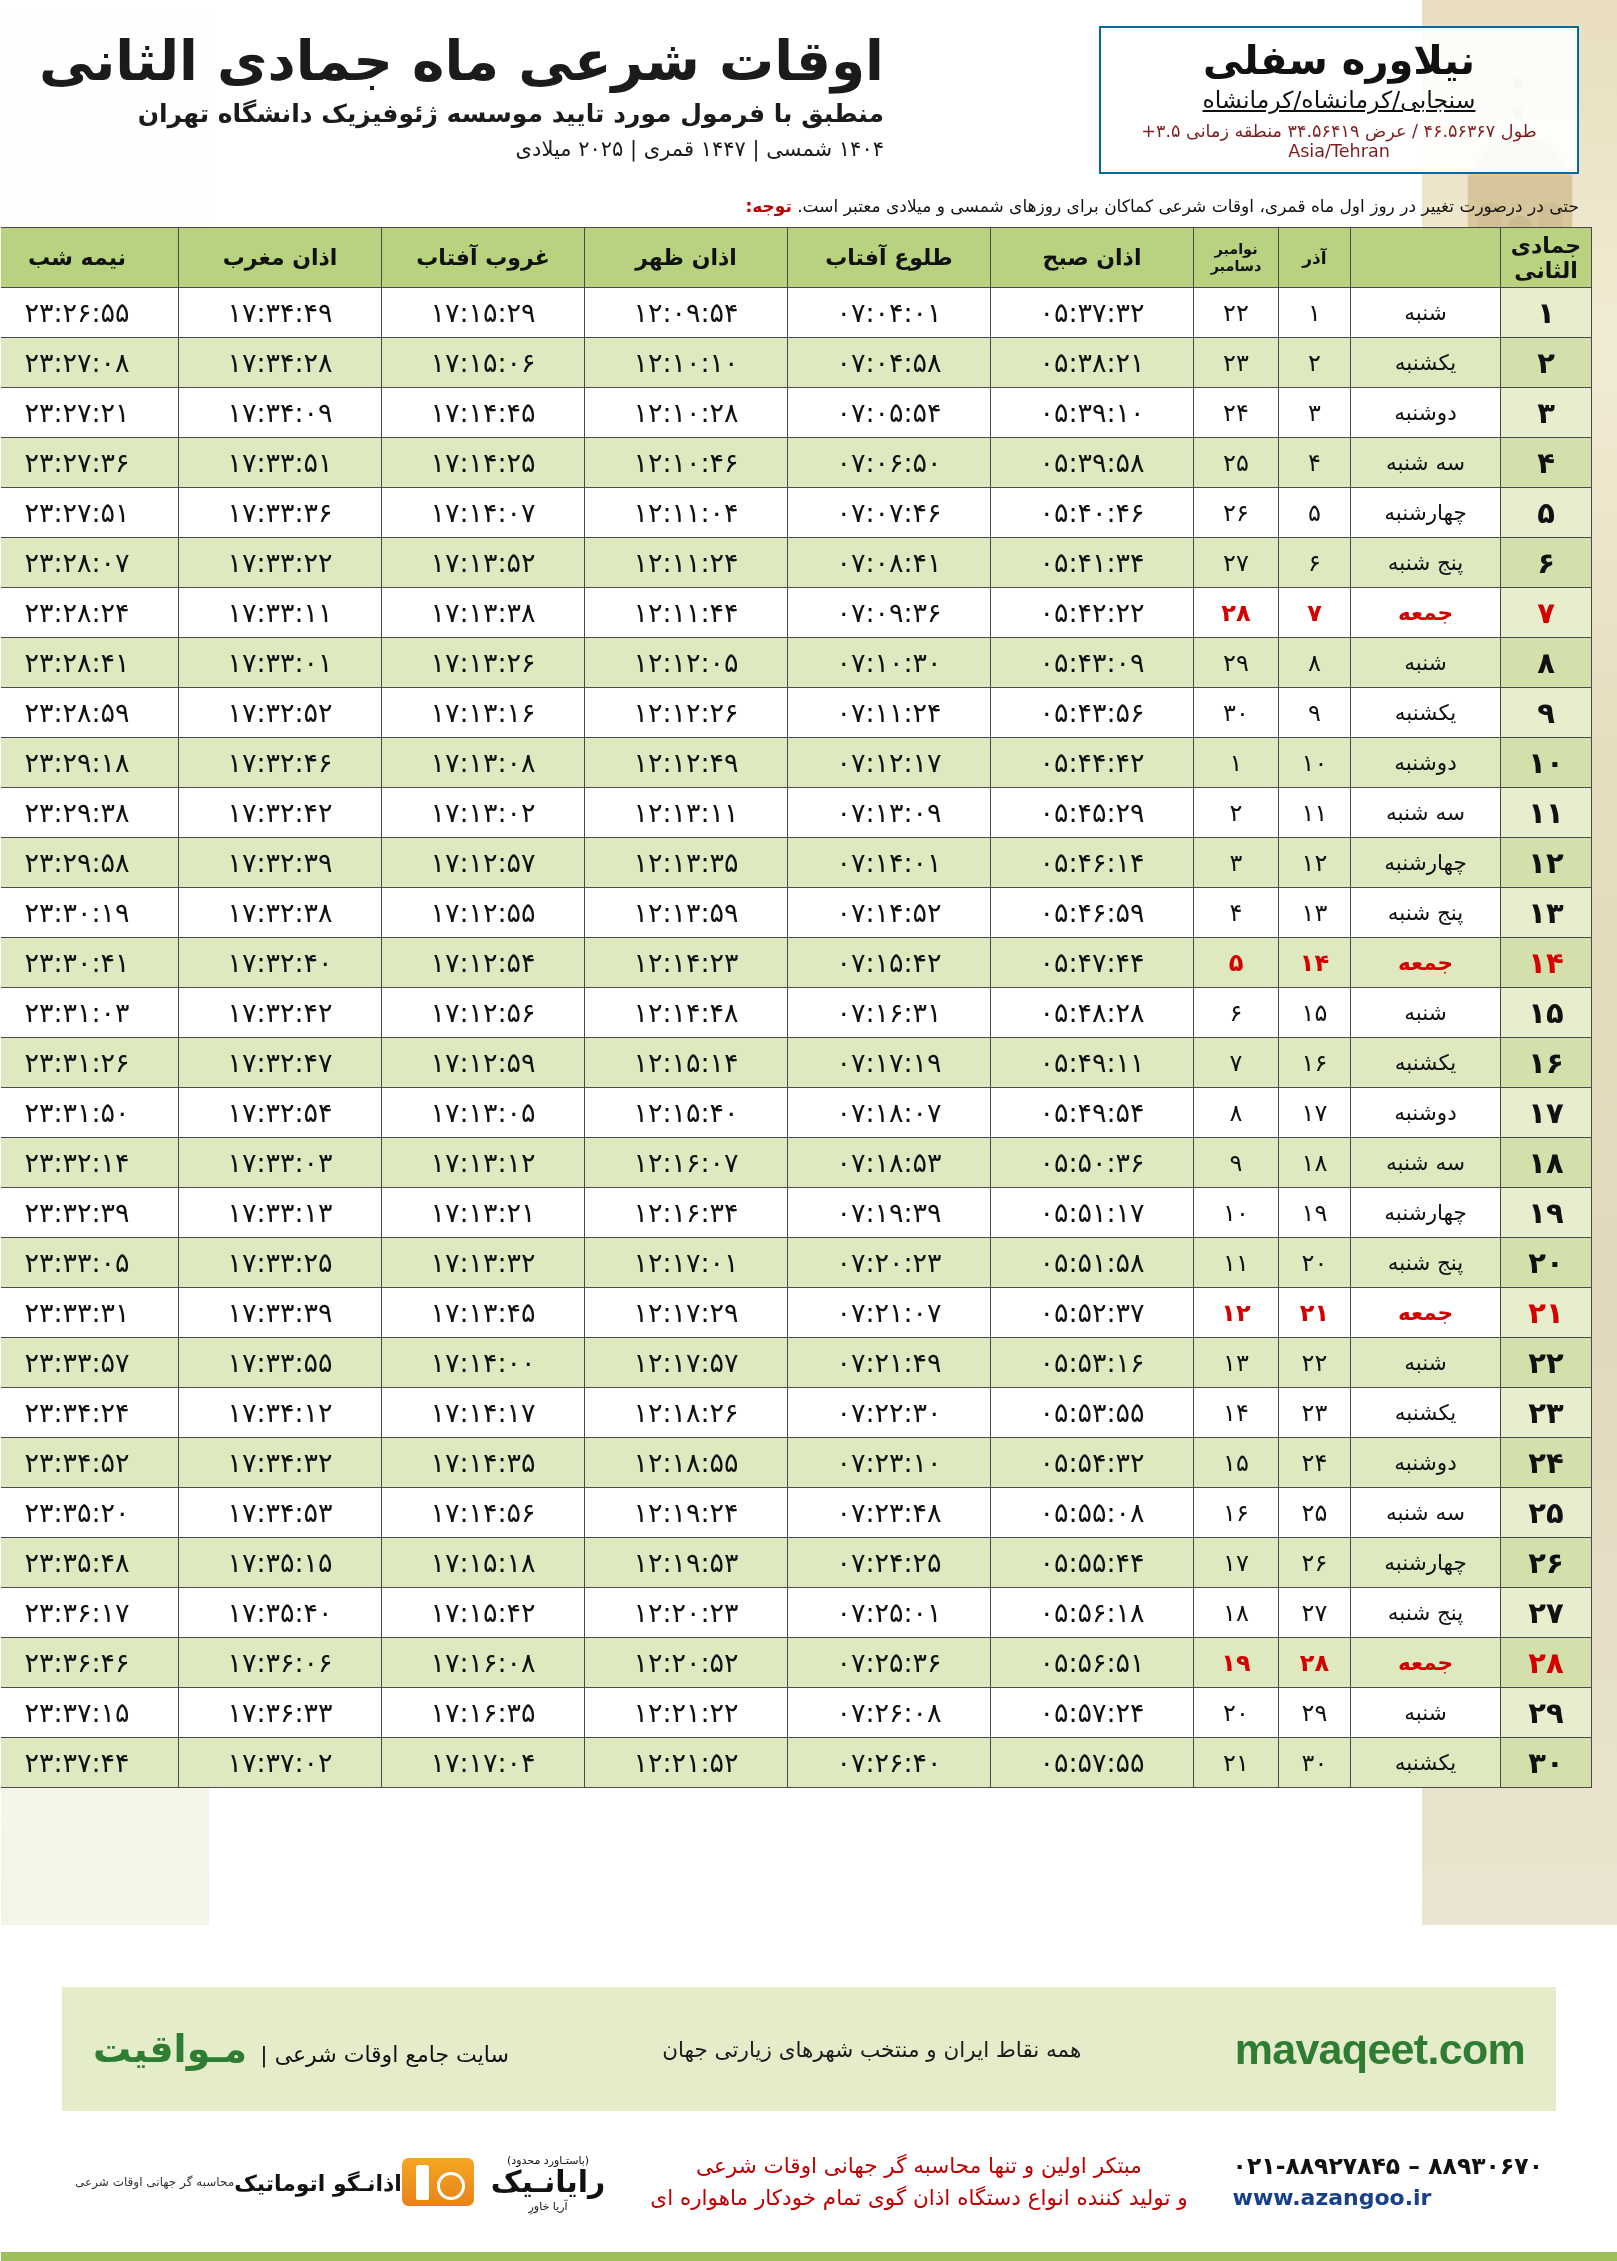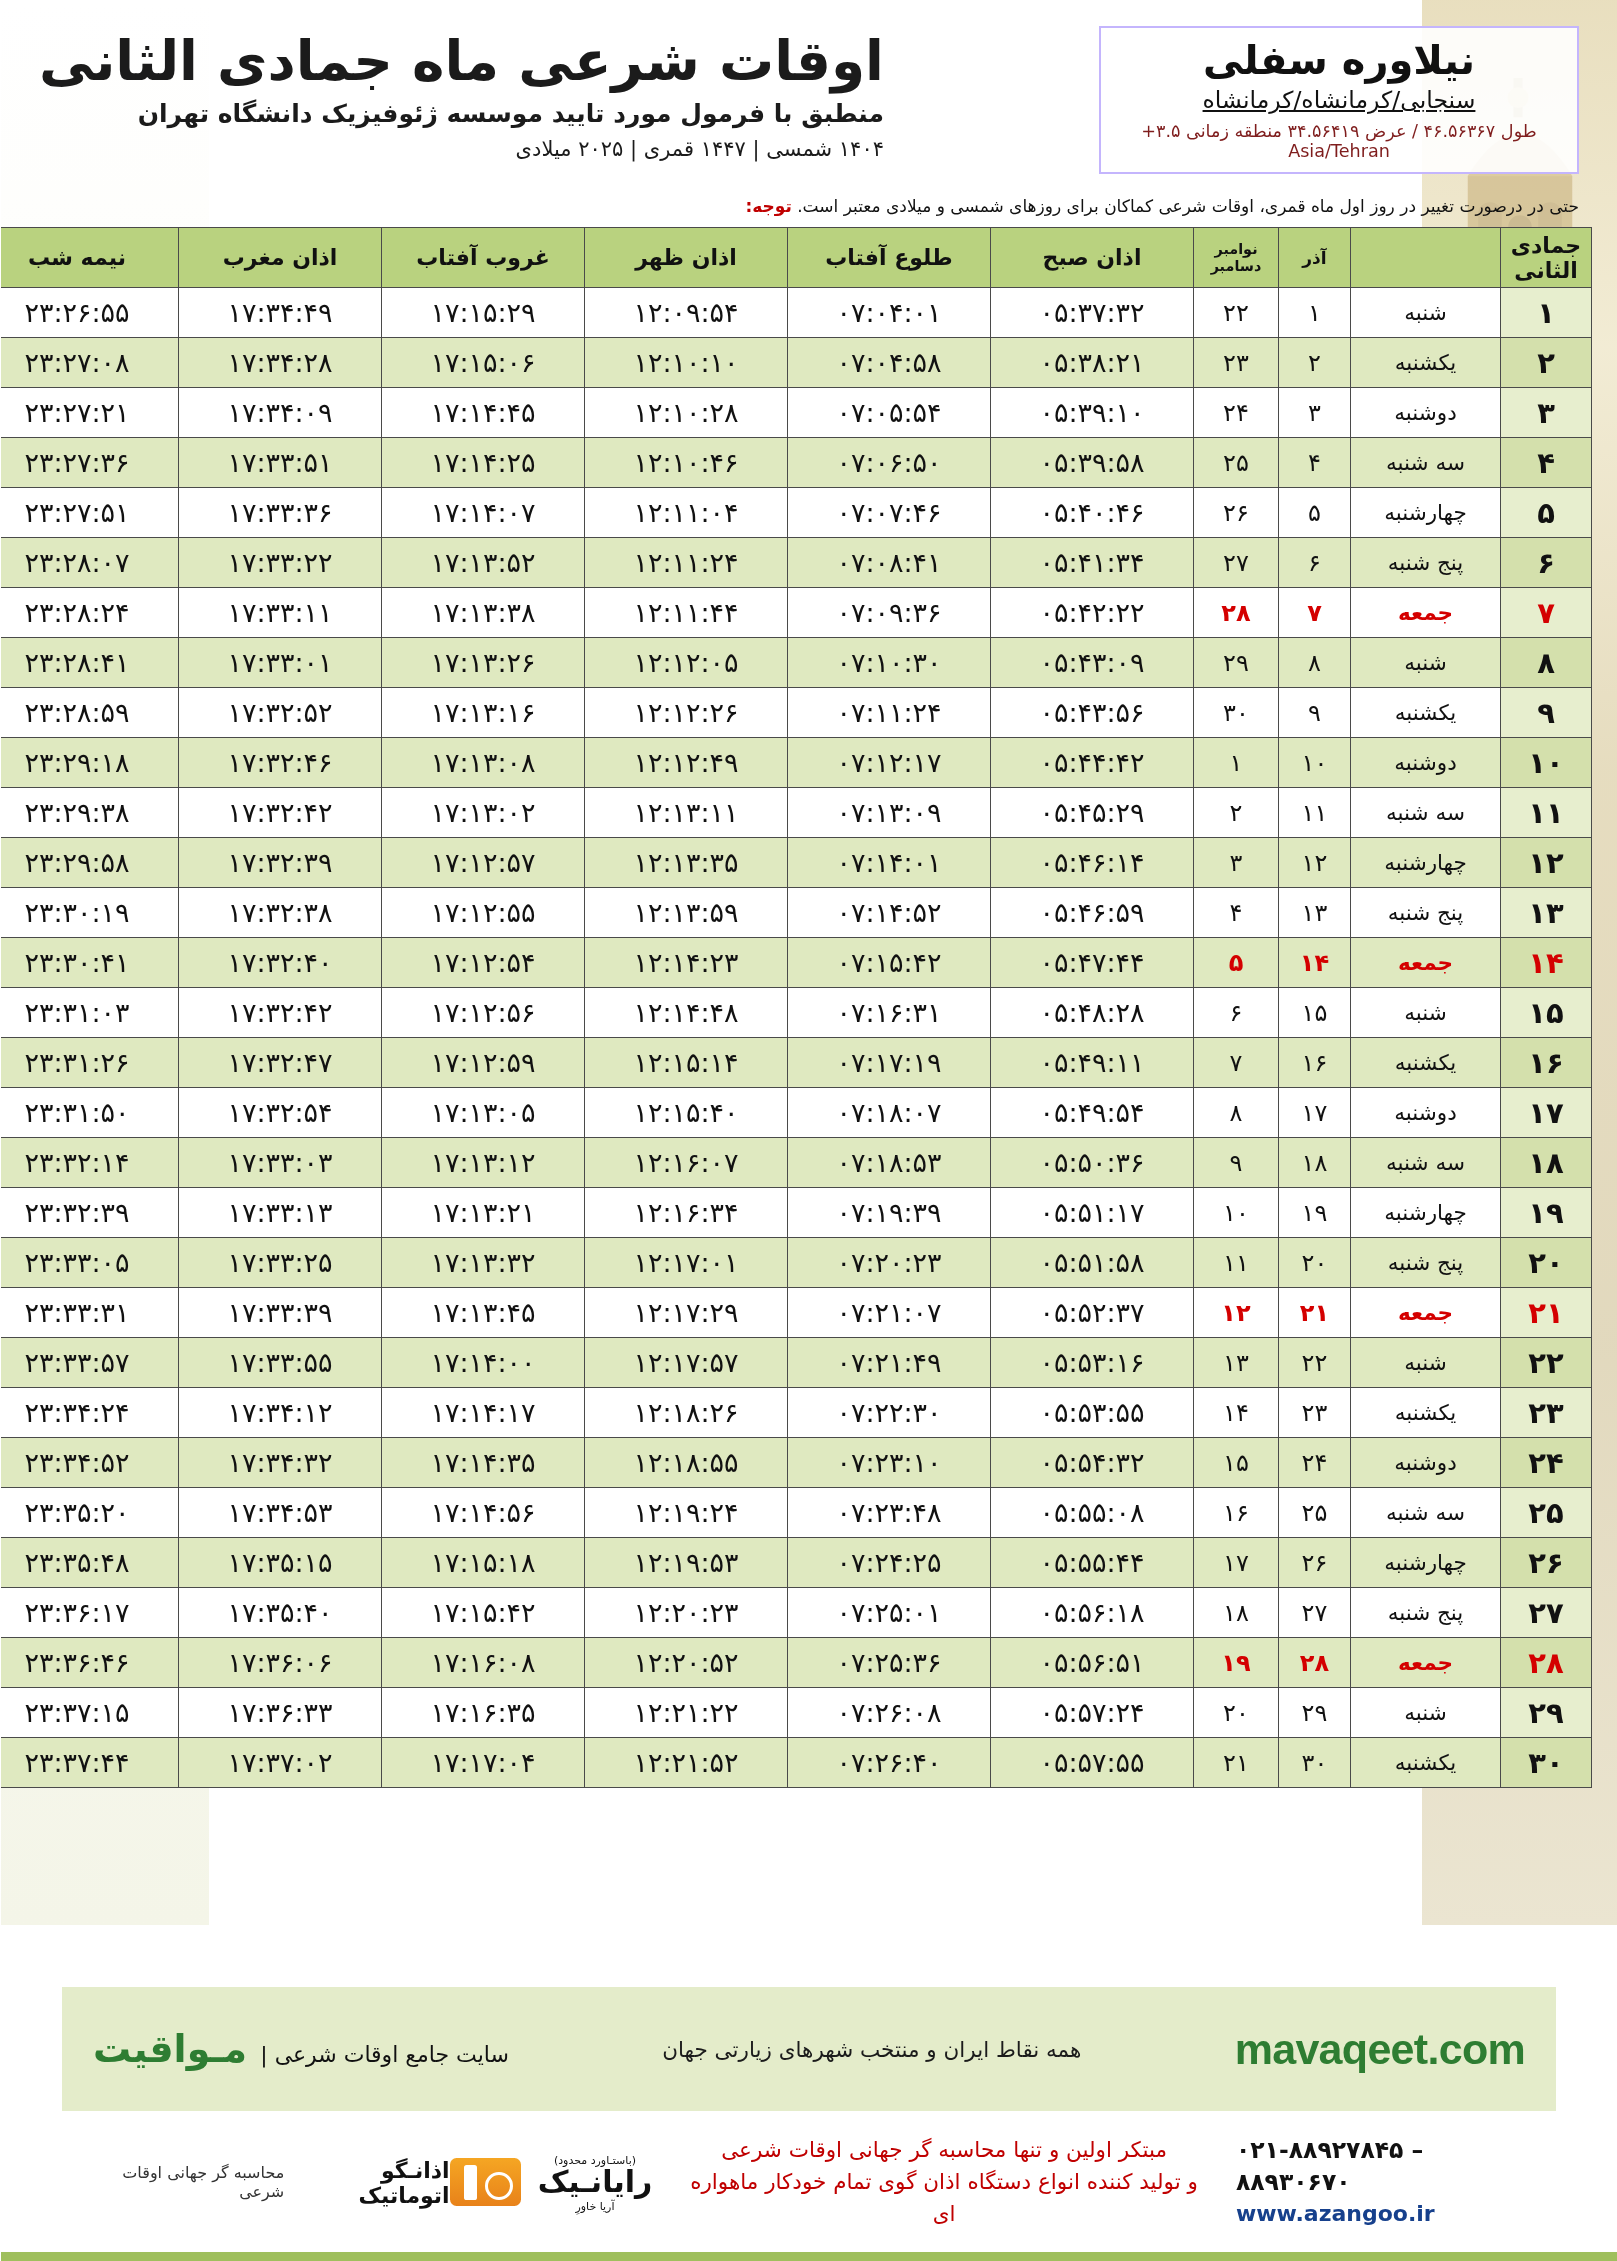--- a/index.html
+++ b/index.html
@@ -64,21 +64,21 @@
     white-space: nowrap;
   }
   .date-line {
     font-size: 21px;
     color: #1b1b1b;
     margin-top: 9px;
     white-space: nowrap;
   }
 
   .city-box {
-    border: 2px solid #c4b5fd;
+    border: 2px solid #0369a1;
     background: rgba(255,255,255,0.9);
     width: 659px;
     padding: 10.4px 17px 11.7px 17px;
     text-align: center;
     margin-left: 0;
   }
   .city-name {
     font-size: 40px;
     font-weight: bold;
     color: #111;
@@ -257,21 +257,21 @@
   }
   .logo-azangoo .mark:before {
     content: "";
     position: absolute; left: 35px; top: 14.4px;
     width: 22px; height: 22px; border-radius: 50%;
     border: 3.9px solid #fff;
   }
   .logo-azangoo .txt {
     font-size: 22px; font-weight: bold; color: #111; margin-top: 2.6px;
   }
-  .logo-azangoo .txt2 { font-size: 16px; color: #333; }
+  .logo-azangoo .txt2 { font-size: 12px; color: #333; }
 
   .bottom-rule {
     position: absolute; left: 0; bottom: 0; width: 1618px; height: 9px;
     background: #9fbf5d;
   }
 </style>
 </head>
 <body>
 
 <div class="bg-left-wash"></div>

